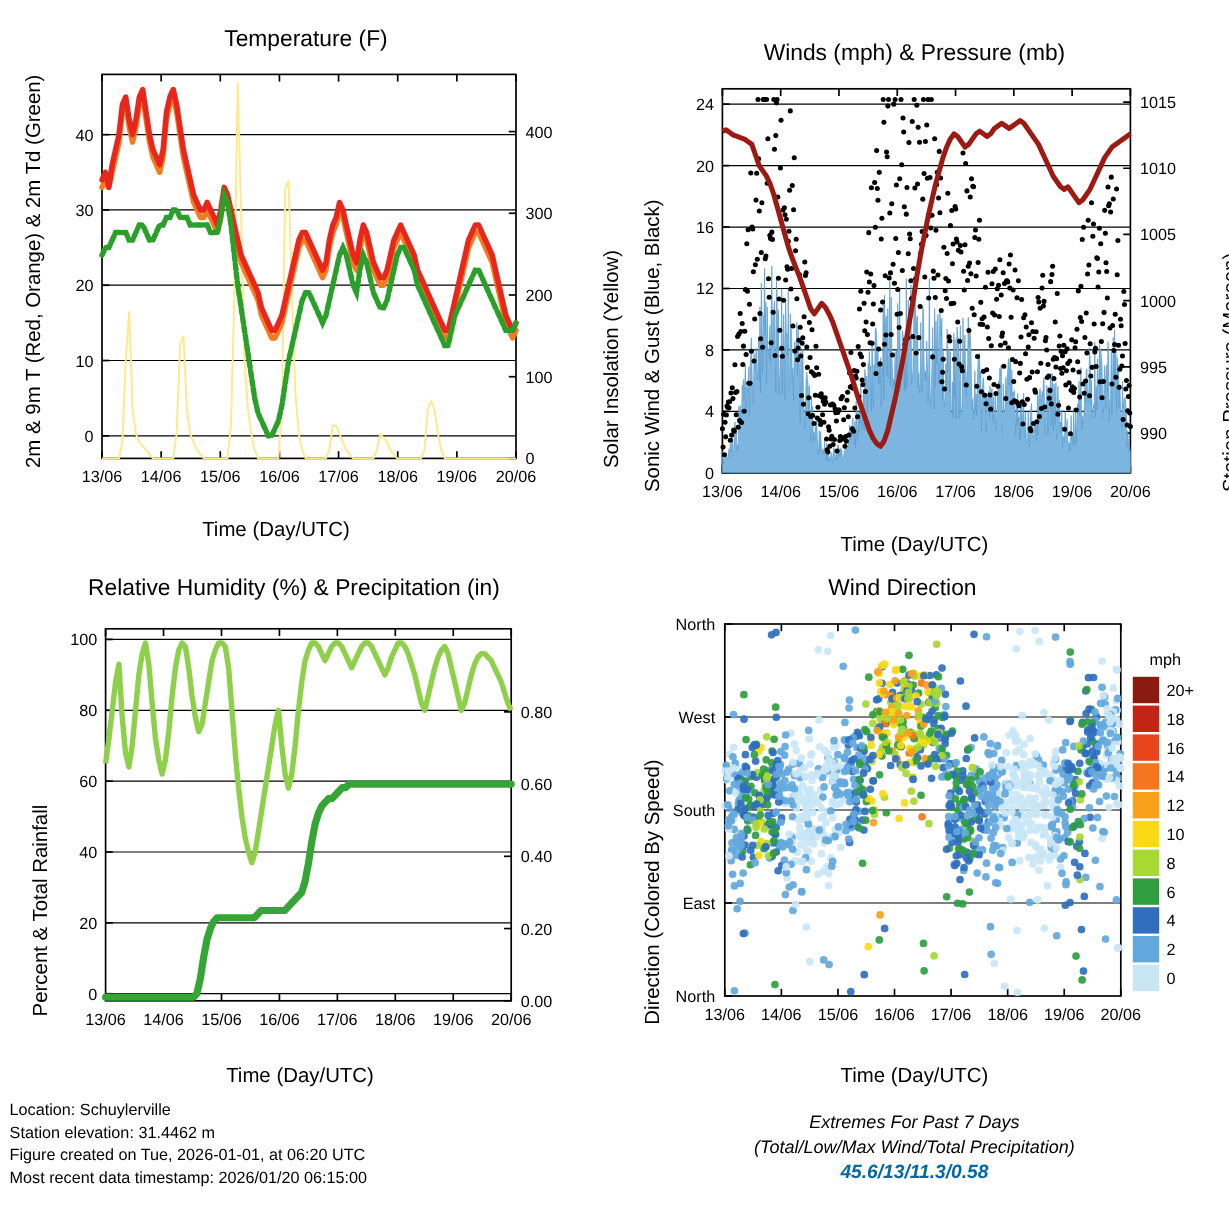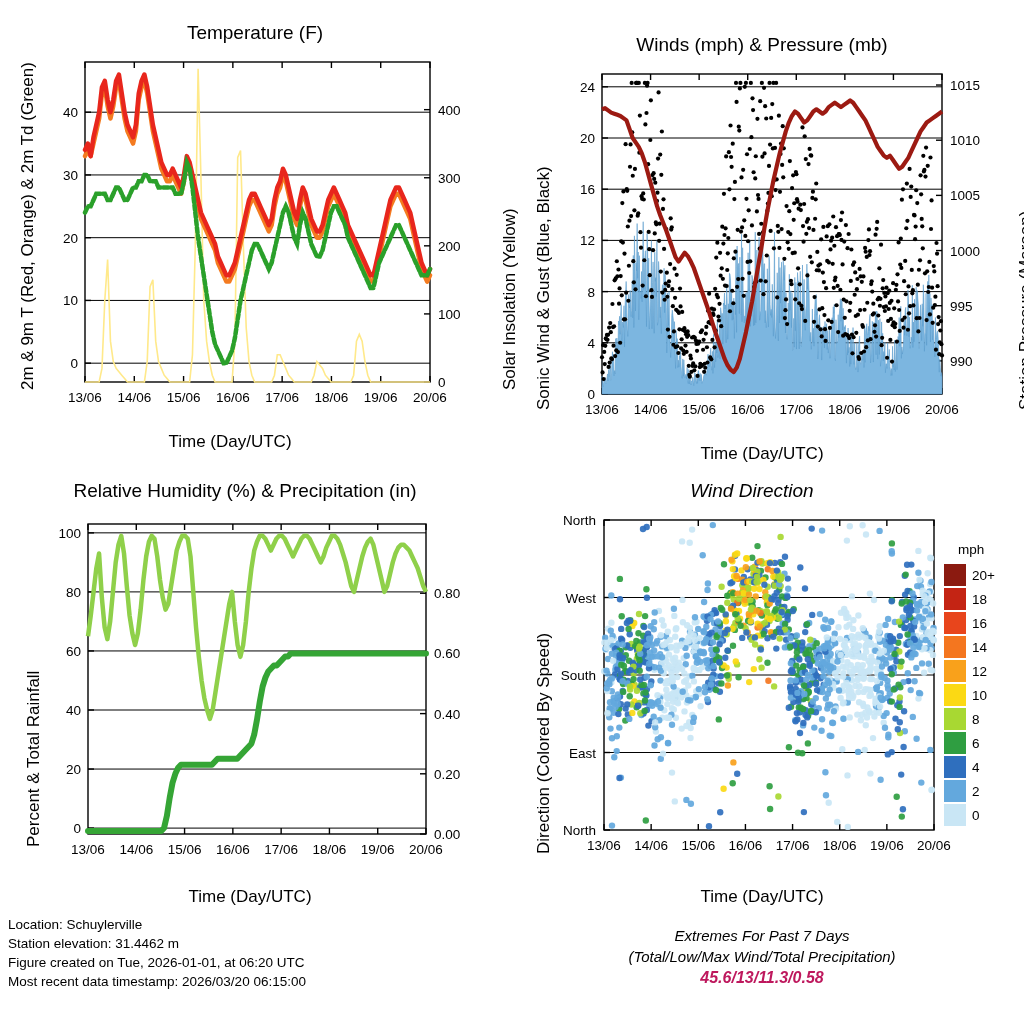--- a/index.html
+++ b/index.html
@@ -7,21 +7,21 @@
   .page{position:relative;width:1024px;height:764px;}
   .panel{position:absolute;}
   .title{text-align:center;font-size:19px;}
   .axis-label{font-size:17px;}
   .rot{transform-origin:0 0;transform:rotate(-90deg);white-space:nowrap;}
   svg{display:block;overflow:visible;}
   .gline{stroke:#000;stroke-width:1;}
   .frame{fill:none;stroke:#000;stroke-width:1.4;}
   .footer{font-size:13.5px;line-height:19px;}
   .extremes{text-align:center;font-size:15px;line-height:21px;}
-  .extremes .val{color:#be185d;font-weight:bold;font-size:16px;}
+  .extremes .val{color:#0369a1;font-weight:bold;font-size:16px;}
 </style>
 </head>
 <body>
 
 <div class="page">
 
   <div class="panel" style="left:0px;top:0px;width:512px;height:450px;">
     <div class="title" style="position:absolute;left:60px;top:22px;width:390px;">Temperature (F)</div>
     <div class="rot axis-label" style="position:absolute;left:18px;top:390px;">2m &amp; 9m T (Red, Orange) &amp; 2m Td (Green)</div>
     <div class="rot axis-label" style="position:absolute;left:500px;top:390px;">Solar Insolation (Yellow)</div>
@@ -830,21 +830,21 @@
         <line x1="426" y1="191.41747572815535" x2="420" y2="191.41747572815535" stroke="#000" stroke-width="1.4"></line>
         <text x="434" y="196.41747572815535" text-anchor="start" font-family="Liberation Sans, sans-serif" font-size="13.5">0.60</text>
         <line x1="426" y1="131.2233009708738" x2="420" y2="131.2233009708738" stroke="#000" stroke-width="1.4"></line>
         <text x="434" y="136.2233009708738" text-anchor="start" font-family="Liberation Sans, sans-serif" font-size="13.5">0.80</text>
         <path d="M88.00,174.19L90.77,153.52L93.54,129.90L96.31,106.29L99.08,91.52L101.85,135.81L104.62,165.33L107.39,177.14L110.16,159.43L112.93,129.90L115.70,100.38L118.48,82.67L121.25,73.81L124.02,91.52L126.79,124.00L129.56,153.52L132.33,171.24L135.10,183.05L137.87,171.24L140.64,147.62L143.41,118.10L146.18,94.48L148.95,79.71L151.72,73.81L154.49,76.76L157.26,94.48L160.03,118.10L162.80,135.81L165.57,147.62L168.34,141.71L171.11,124.00L173.89,106.29L176.66,88.57L179.43,79.71L182.20,73.81L184.97,73.81L187.74,76.76L190.51,94.48L193.28,129.90L196.05,165.33L198.82,194.86L201.59,218.48L204.36,236.19L207.13,248.00L209.90,256.86L212.67,248.00L215.44,230.29L218.21,212.57L220.98,194.86L223.75,177.14L226.52,159.43L229.30,141.71L232.07,129.90L234.84,159.43L237.61,183.05L240.38,194.86L243.15,183.05L245.92,159.43L248.69,129.90L251.46,106.29L254.23,88.57L257.00,79.71L259.77,73.81L262.54,73.81L265.31,76.76L268.08,82.67L270.85,88.57L273.62,82.67L276.39,76.76L279.16,73.81L281.93,73.81L284.70,76.76L287.48,82.67L290.25,88.57L293.02,94.48L295.79,88.57L298.56,82.67L301.33,76.76L304.10,73.81L306.87,73.81L309.64,76.76L312.41,82.67L315.18,88.57L317.95,94.48L320.72,100.38L323.49,94.48L326.26,85.62L329.03,79.71L331.80,73.81L334.57,73.81L337.34,76.76L340.11,82.67L342.89,91.52L345.66,100.38L348.43,112.19L351.20,124.00L353.97,129.90L356.74,118.10L359.51,106.29L362.28,94.48L365.05,85.62L367.82,79.71L370.59,76.76L373.36,82.67L376.13,94.48L378.90,106.29L381.67,118.10L384.44,129.90L387.21,124.00L389.98,112.19L392.75,100.38L395.52,91.52L398.30,85.62L401.07,82.67L403.84,82.67L406.61,85.62L409.38,88.57L412.15,94.48L414.92,100.38L417.69,106.29L420.46,115.14L423.23,124.00L426.00,129.90" fill="none" stroke="#8fd04a" stroke-width="4.5" stroke-linejoin="round"></path>
         <path d="M88.00,368.99L90.82,368.99L93.63,368.99L96.45,368.99L99.27,368.99L102.08,368.99L104.90,368.99L107.72,368.99L110.53,368.99L113.35,368.99L116.17,368.99L118.98,368.99L121.80,368.99L124.62,368.99L127.43,368.99L130.25,368.99L133.07,368.99L135.88,368.99L138.70,368.99L141.52,368.99L144.33,368.99L147.15,368.99L149.97,368.99L152.78,368.99L155.60,368.99L158.42,368.99L161.23,368.99L164.05,365.98L166.87,353.94L169.68,335.88L172.50,320.83L175.32,311.81L178.13,305.79L180.95,302.78L183.77,302.78L186.58,302.78L189.40,302.78L192.22,302.78L195.03,302.78L197.85,302.78L200.67,302.78L203.48,302.78L206.30,302.78L209.12,302.78L211.93,302.78L214.75,299.77L217.57,296.76L220.38,296.76L223.20,296.76L226.02,296.76L228.83,296.76L231.65,296.76L234.47,296.76L237.28,296.76L240.10,293.75L242.92,290.74L245.73,287.73L248.55,284.72L251.37,281.71L254.18,272.68L257.00,257.63L259.82,239.57L262.63,224.52L265.45,215.50L268.27,209.48L271.08,206.47L273.90,203.46L276.72,203.46L279.53,200.45L282.35,197.44L285.17,194.43L287.98,194.43L290.80,191.42L293.62,191.42L296.43,191.42L299.25,191.42L302.07,191.42L304.88,191.42L307.70,191.42L310.52,191.42L313.33,191.42L316.15,191.42L318.97,191.42L321.78,191.42L324.60,191.42L327.42,191.42L330.23,191.42L333.05,191.42L335.87,191.42L338.68,191.42L341.50,191.42L344.32,191.42L347.13,191.42L349.95,191.42L352.77,191.42L355.58,191.42L358.40,191.42L361.22,191.42L364.03,191.42L366.85,191.42L369.67,191.42L372.48,191.42L375.30,191.42L378.12,191.42L380.93,191.42L383.75,191.42L386.57,191.42L389.38,191.42L392.20,191.42L395.02,191.42L397.83,191.42L400.65,191.42L403.47,191.42L406.28,191.42L409.10,191.42L411.92,191.42L414.73,191.42L417.55,191.42L420.37,191.42L423.18,191.42L426.00,191.42" fill="none" stroke="#35a535" stroke-width="6" stroke-linejoin="round" stroke-linecap="round"></path>
       </svg>
   </div>
 
   <div class="panel" style="left:512px;top:462px;width:512px;height:450px;">
-    <div class="title" style="position:absolute;left:20px;top:18px;width:440px;font-style:italic;">Wind Direction</div>
+    <div class="title" style="position:absolute;left:20px;top:18px;width:440px;">Wind Direction</div>
     <div class="rot axis-label" style="position:absolute;left:22px;top:392px;">Direction (Colored By Speed)</div>
     <div class="axis-label" style="position:absolute;left:40px;top:425px;width:420px;text-align:center;">Time (Day/UTC)</div>
     <svg id="svg-dir" width="512" height="415" style="position:absolute;left:0;top:0;">
         <rect x="92" y="58" width="330" height="310" class="frame"></rect>
         <line x1="92" y1="58" x2="98" y2="58" stroke="#000" stroke-width="1.4"></line>
         <text x="84" y="63" text-anchor="end" font-family="Liberation Sans, sans-serif" font-size="13.5">North</text>
         <line x1="92" y1="135.5" x2="422" y2="135.5" class="gline"></line>
         <line x1="92" y1="135.5" x2="98" y2="135.5" stroke="#000" stroke-width="1.4"></line>
         <text x="84" y="140.5" text-anchor="end" font-family="Liberation Sans, sans-serif" font-size="13.5">West</text>
         <line x1="92" y1="213" x2="422" y2="213" class="gline"></line>
@@ -2404,21 +2404,21 @@
         <text x="28" y="254" text-anchor="start" font-family="Liberation Sans, sans-serif" font-size="13.5">2</text>
         <rect x="0" y="262" width="22" height="22" fill="#c9e6f5"></rect>
         <text x="28" y="278" text-anchor="start" font-family="Liberation Sans, sans-serif" font-size="13.5">0</text>
       </svg>
   </div>
 
   <div class="footer" style="position:absolute;left:8px;top:915px;width:480px;">
     <div>Location: Schuylerville</div>
     <div>Station elevation: 31.4462 m</div>
     <div>Figure created on Tue, 2026-01-01, at 06:20 UTC</div>
-    <div>Most recent data timestamp: 2026/03/20 06:15:00</div>
+    <div>Most recent data timestamp: 2026/01/20 06:15:00</div>
   </div>
 
   <div class="extremes" style="position:absolute;left:552px;top:925px;width:420px;font-style:italic;">
     <div>Extremes For Past 7 Days</div>
     <div>(Total/Low/Max Wind/Total Precipitation)</div>
     <div class="val">45.6/13/11.3/0.58</div>
   </div>
 
 </div>
 

